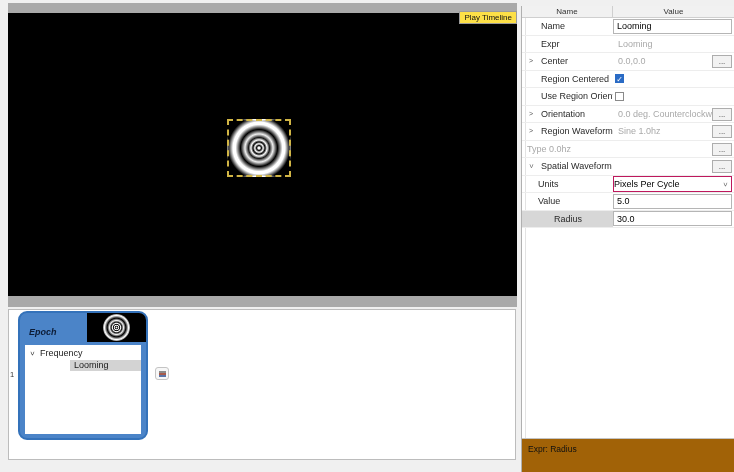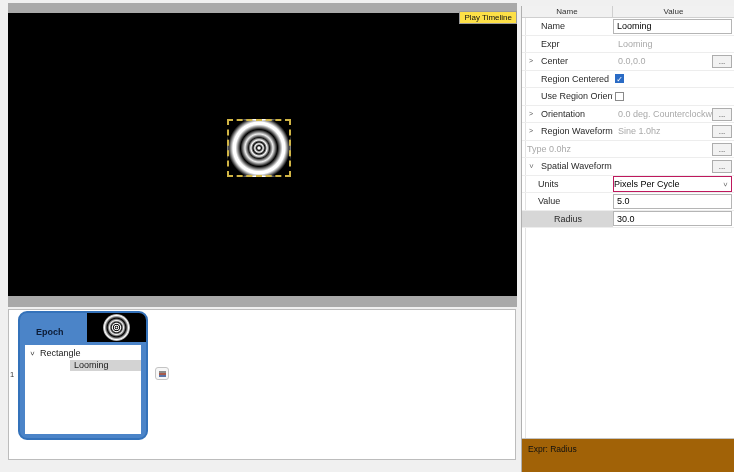--- a/index.html
+++ b/index.html
@@ -73,22 +73,22 @@
   .status-area { border-top:1px solid #c3c3c3; height:39px; padding:5px 0 0 6px;
     font-size:8.5px; color:#111; background:#a16207; }
 
   
   .timeline { position:absolute; left:8px; top:309px; width:508px; height:151px;
     background:#fff; border:1px solid #bcbcbc; }
   .row-num { position:absolute; left:1px; top:60px; font-size:7.5px; color:#333; }
 
   .epoch-card { position:absolute; left:9px; top:1px; width:130px; height:129px;
     background:#4b84c8; border:2px solid #3472ba; border-radius:9px; }
-  .epoch-title { position:absolute; left:16px; top:14px; font-size:9px;
-    font-weight:600; color:#0c1c36; }
+  .epoch-title { position:absolute; left:9px; top:14px; font-size:9px;
+    font-weight:600; color:#0c1c36;font-style:italic; }
   .epoch-thumb { position:absolute; top:0; right:0; width:59px; height:29px;
     background:#000; border-top-right-radius:7px; display:flex;
     align-items:center; justify-content:center; }
   .bullseye { width:27px; height:27px; border-radius:50%;
     background:
       radial-gradient(circle,
         #ffffff 0px, #ffffff 0.5px,
         #000000 1.3px, #ffffff 2.2px,
         #000000 3.1px, #ffffff 4.1px,
         #111111 5.3px, #f0f0f0 7px,
@@ -240,21 +240,21 @@
   <div class="row-num">1</div>
 
   <div class="epoch-card">
     <div class="epoch-title">Epoch</div>
     <div class="epoch-thumb">
       <div class="bullseye"></div>
     </div>
     <div class="epoch-body">
       <div class="tree-row1">
         <span class="tchev">&gt;</span>
-        <span>Rectangle</span>
+        <span>Frequency</span>
       </div>
       <div class="tree-row2">Looming</div>
     </div>
   </div>
 
   <button class="add-btn">
     <span class="add-icon"></span>
   </button>
 </div>
 

